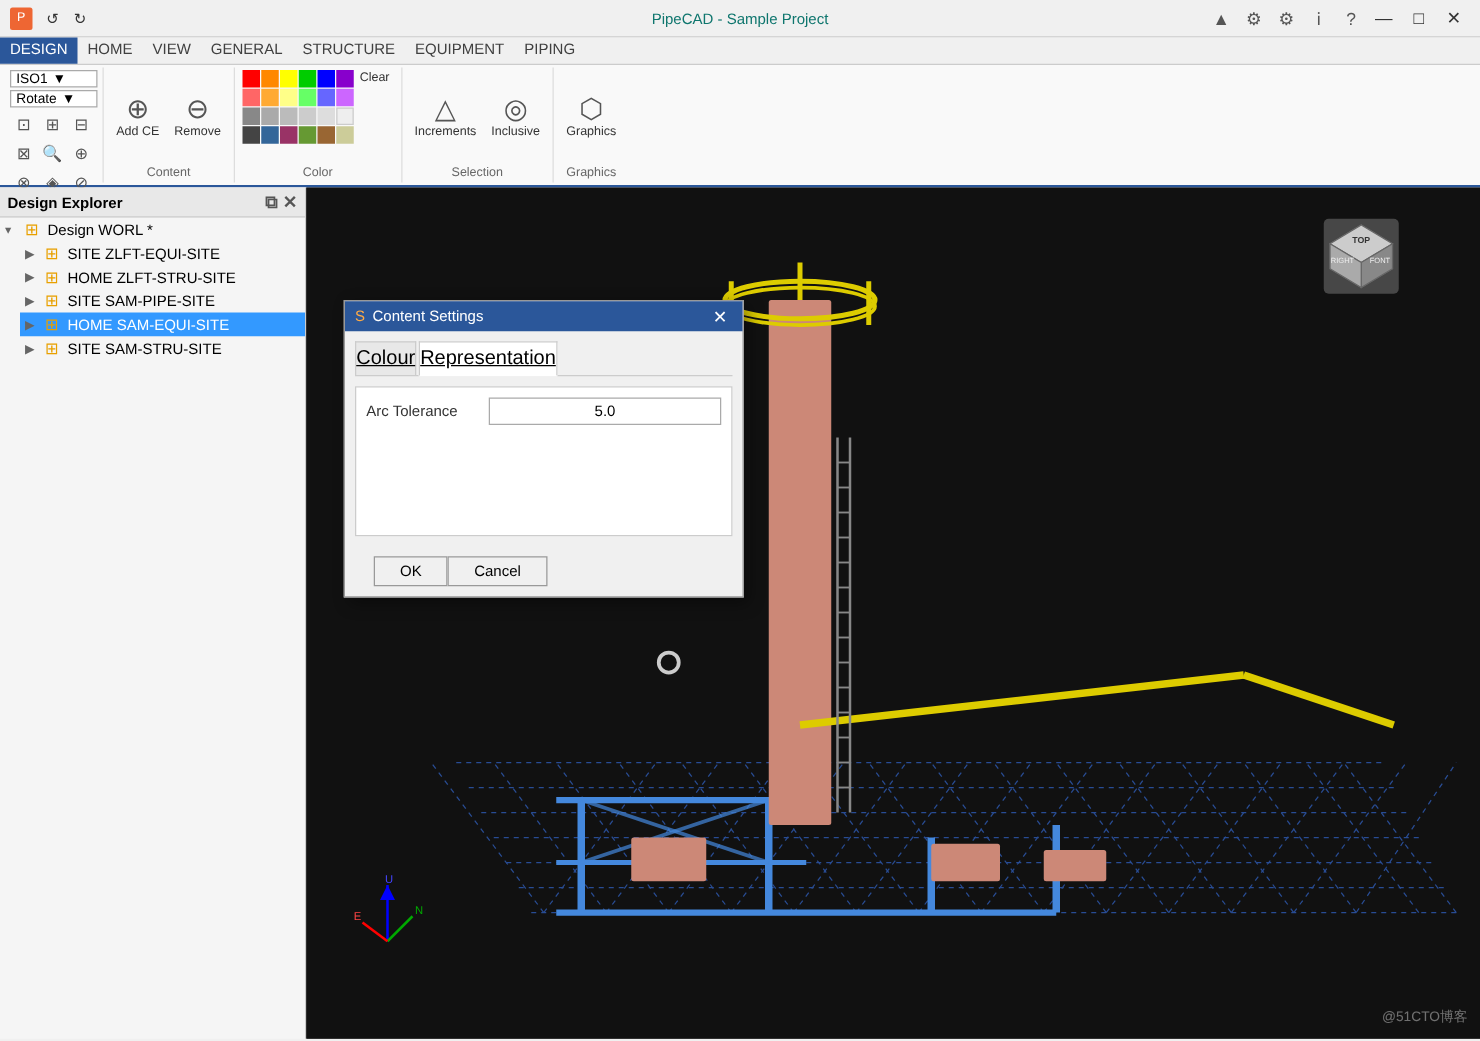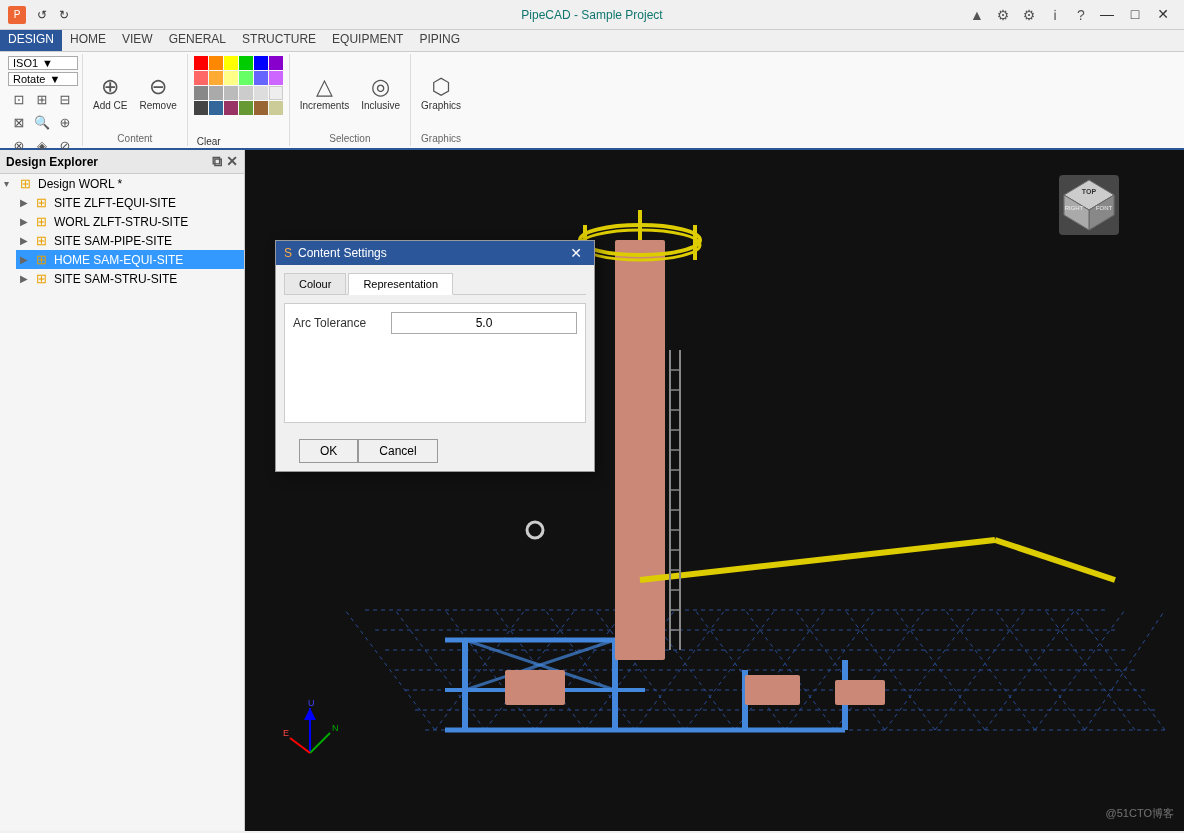--- a/index.html
+++ b/index.html
@@ -233,27 +233,28 @@
       border: none;
       padding: 0 4px;
     }
     .dialog-body { padding: 8px; }
     .dialog-tabs {
       display: flex;
       border-bottom: 1px solid #ccc;
       margin-bottom: 8px;
     }
     .dialog-tab {
-      padding: 4px 14px;
-      cursor: pointer;
-      font-size: 11px;
+      padding: 4px 0;
+      cursor: pointer;
+      font-size: 16px;
       border: 1px solid #ccc;
       background: #e8e8e8;
       margin-right: 2px;
       border-bottom: none;
+      text-decoration: underline;
     }
     .dialog-tab.active {
       background: white;
       font-weight: normal;
       border-bottom: 1px solid white;
       margin-bottom: -1px;
     }
     .dialog-content {
       background: white;
       border: 1px solid #ccc;
@@ -412,21 +413,21 @@
         </div>
         <div class="ribbon-btn">
           <span class="ribbon-icon">⊖</span>
           <span class="ribbon-btn-label">Remove</span>
         </div>
       </div>
       <div class="ribbon-group-label">Content</div>
     </div>
 
     <div class="ribbon-group">
-      <div class="ribbon-group-content" style="flex-direction:column; align-items:flex-start; gap:20px;">
+      <div class="ribbon-group-content" style="flex-direction:row; align-items:flex-start; gap:2px;">
         <div class="color-grid">
           <div class="color-swatch" style="background:#ff0000"></div>
           <div class="color-swatch" style="background:#ff8800"></div>
           <div class="color-swatch" style="background:#ffff00"></div>
           <div class="color-swatch" style="background:#00cc00"></div>
           <div class="color-swatch" style="background:#0000ff"></div>
           <div class="color-swatch" style="background:#8800cc"></div>
           <div class="color-swatch" style="background:#ff6666"></div>
           <div class="color-swatch" style="background:#ffaa33"></div>
           <div class="color-swatch" style="background:#ffff88"></div>
@@ -499,21 +500,21 @@
       </div>
       <div class="tree-sub">
         <div class="tree-item">
           <span class="tree-expand">▶</span>
           <span class="tree-icon">⊞</span>
           <span>SITE ZLFT-EQUI-SITE</span>
         </div>
         <div class="tree-item">
           <span class="tree-expand">▶</span>
           <span class="tree-icon">⊞</span>
-          <span>WORL ZLFT-STRU-SITE</span>
+          <span>HOME ZLFT-STRU-SITE</span>
         </div>
         <div class="tree-item">
           <span class="tree-expand">▶</span>
           <span class="tree-icon">⊞</span>
           <span>SITE SAM-PIPE-SITE</span>
         </div>
         <div class="tree-item selected">
           <span class="tree-expand">▶</span>
           <span class="tree-icon">⊞</span>
           <span>HOME SAM-EQUI-SITE</span>

